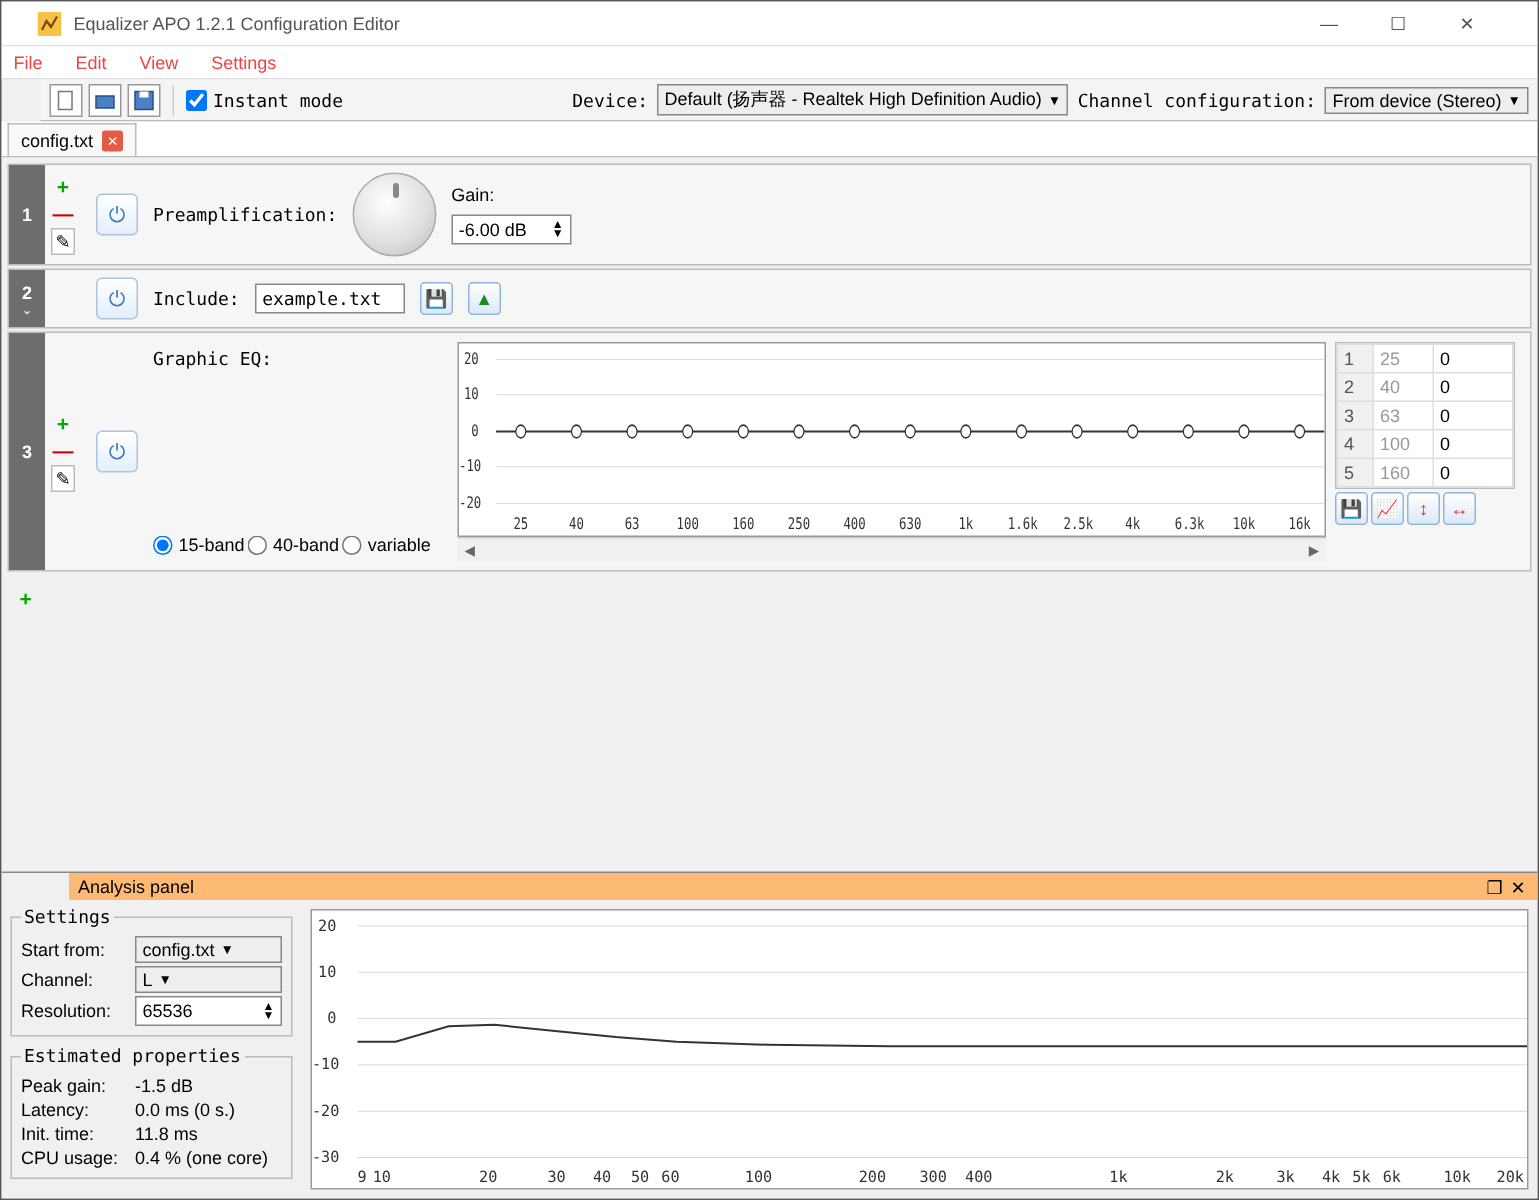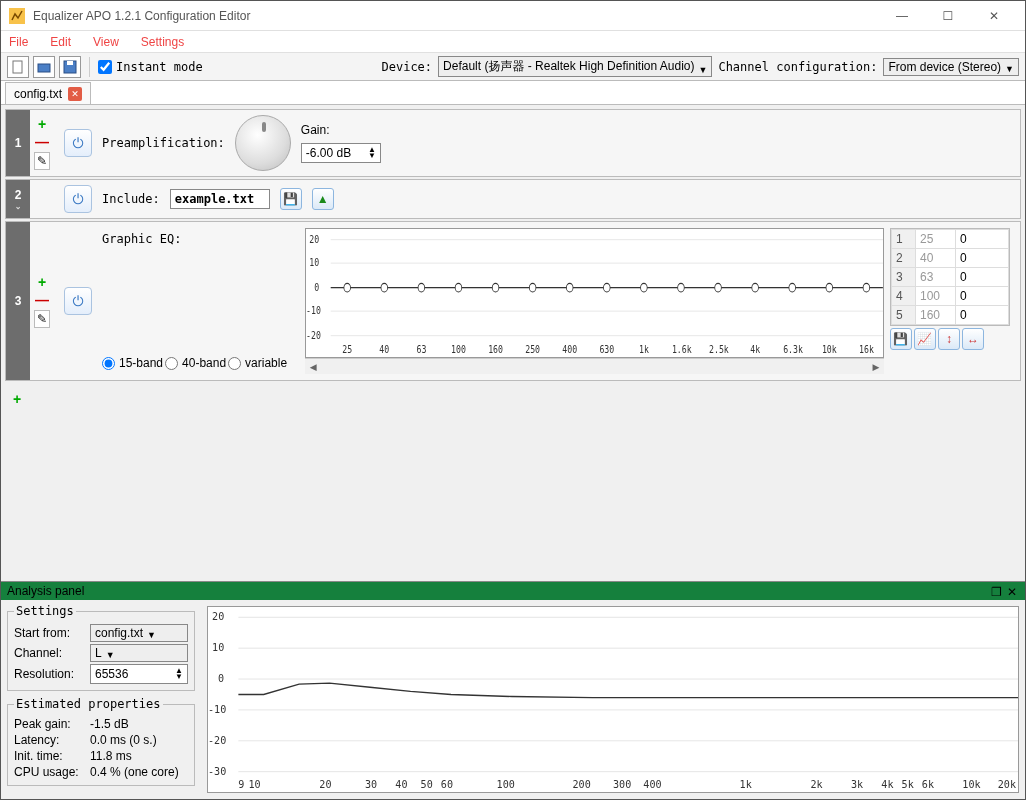--- a/index.html
+++ b/index.html
@@ -1,63 +1,63 @@
 <!DOCTYPE html>
 <html><head>
 <meta charset="utf-8">
 <style>
 * { box-sizing: border-box; margin: 0; padding: 0; font-family: "Segoe UI", Tahoma, sans-serif; font-size: 12px; }
 body { background: #f0f0f0; width: 1026px; height: 800px; overflow: hidden; border: 1px solid #555; display: flex; flex-direction: column; }
-.titlebar { height: 30px; background: #fff; display: flex; align-items: center; padding: 0 8px; border-bottom: 1px solid #e0e0e0; }
+.titlebar { height: 30px; background: #fff; display: flex; align-items: center; padding: 0 24px; border-bottom: 1px solid #e0e0e0; }
 .titlebar .icon { width: 16px; height: 16px; margin-right: 8px; }
 .titlebar .title { flex: 1; color: #555; }
 .titlebar .winbtn { width: 46px; height: 30px; display: flex; align-items: center; justify-content: center; color: #555; }
 .menubar { height: 22px; background: #fff; display: flex; align-items: center; padding: 0 4px; gap: 14px; color: #ef4444; border-bottom: 1px solid #e0e0e0; }
 .menubar span { padding: 2px 4px; }
-.toolbar { height: 28px; background: #f4f4f4; display: flex; align-items: center; padding: 0 6px; gap: 4px; border-bottom: 1px solid #bbb; }
+.toolbar { height: 28px; background: #f4f4f4; display: flex; align-items: center; padding: 0 6px; gap: 4px; border-bottom: 1px solid #bbb; margin-left: 26px; }
 .tbtn { width: 22px; height: 22px; border: 1px solid #999; background: #fff; display: flex; align-items: center; justify-content: center; font-size: 11px; }
 .sep { width: 1px; height: 20px; background: #ccc; margin: 0 4px; }
 .chk { display: flex; align-items: center; gap: 4px; }
 .chk input { width: 14px; height: 14px; }
 .toolbar-right { margin-left: auto; display: flex; align-items: center; gap: 6px; }
-.combo { border: 1px solid #888; background: #eee; padding: 1px 4px; font-family: monospace; font-size: 12px; display: flex; align-items: flex-end; gap: 4px; }
+.combo { border: 1px solid #888; background: #eee; padding: 1px 4px; font-family: monospace; font-size: 12px; display: flex; align-items: center; gap: 4px; }
 .combo .arrow { font-size: 9px; }
 .tabbar { height: 24px; background: #fff; border-bottom: 1px solid #bbb; display: flex; align-items: flex-end; padding-left: 4px; }
 .tab { border: 1px solid #bbb; border-bottom: none; background: #f9f9f9; padding: 3px 8px; font-family: monospace; display: flex; align-items: center; gap: 6px; height: 22px; }
 .tab .close { width: 14px; height: 14px; background: #e25c45; color: #fff; display: flex; align-items: center; justify-content: center; font-size: 9px; border-radius: 2px; }
 .workarea { flex: 1; background: #f0f0f0; overflow: auto; padding: 4px; }
 .block { display: flex; margin-bottom: 2px; background: #f6f6f6; border: 1px solid #bbb; }
 .blocknum { width: 24px; background: #6d6d6d; color: #fff; display: flex; align-items: center; justify-content: center; font-family: monospace; font-weight: bold; flex-direction: column; }
 .blocknum .chev { font-size: 8px; color: #ddd; }
 .btncol { width: 24px; display: flex; flex-direction: column; align-items: center; justify-content: center; gap: 2px; padding: 4px 0; }
 .plus { color: #0a0; font-weight: bold; font-size: 14px; }
 .minus { color: #c00; font-weight: bold; font-size: 14px; }
 .pencil { font-size: 12px; border:1px solid #bbb; padding:1px 2px; background:#fff; }
 .power { width: 28px; height: 28px; border: 1px solid #aac3e0; border-radius: 4px; background: linear-gradient(#fff,#e4eefb); display: flex; align-items: center; justify-content: center; color: #3b79c3; font-size: 14px; }
 .blockbody { flex: 1; display: flex; align-items: center; gap: 10px; padding: 6px 10px; }
 .knob { width: 56px; height: 56px; border-radius: 50%; background: radial-gradient(circle at 40% 35%, #fff, #ddd 60%, #bbb); border: 1px solid #aaa; position: relative; }
 .knob::after { content: ""; position: absolute; top: 6px; left: 26px; width: 4px; height: 10px; background: #888; border-radius: 2px; }
 .gainbox { display: flex; flex-direction: column; gap: 6px; font-family: monospace; }
 .spin { border: 1px solid #888; background: #fff; padding: 2px 4px; display:flex; align-items:center; gap:4px; width:80px; justify-content:space-between;}
 .spin .arrows { display:flex; flex-direction:column; line-height:6px; font-size:8px; }
-.txtin { border:1px solid #888; background:#fff; padding:2px 4px; font-family:monospace; width:100px;font-weight:bold; }
+.txtin { border:1px solid #888; background:#fff; padding:2px 4px; font-family:monospace; width:100px; }
 .iconbtn { width:22px; height:22px; border:1px solid #8db6df; border-radius:3px; background:linear-gradient(#fff,#dbe9f7); display:flex; align-items:center; justify-content:center; font-size:12px;}
 .eqarea { display:flex; gap:6px; flex:1; align-items:stretch; }
 .eqgraph { flex:1; border:1px solid #999; background:#fff; height:120px; position:relative; }
 .eqtable { width:120px; border:1px solid #bbb; background:#fff; font-family:monospace; }
 .eqtable table { width:100%; border-collapse:collapse; }
 .eqtable td { border:1px solid #ddd; padding:2px 4px; }
 .eqtable td.idx { background:#f0f0f0; width:24px; color:#555;}
 .eqtable td.freq { color:#999; width:40px; }
 .eqbtns { display:flex; gap:2px; margin-top:2px; justify-content:flex-start; }
 .radiogrp { display:flex; flex-direction:row; gap:2px; font-family:monospace; padding-right:8px; }
 .radiogrp label { display:flex; align-items:center; gap:4px; }
 .addrow { padding:8px; }
 .analysis { background:#f0f0f0; border-top:1px solid #888; display:flex; flex-direction:column; }
-.analysis .hdr { background:#15803d; padding:2px 6px; font-family:monospace; display:flex; align-items:center; }
+.analysis .hdr { background:#fdba74; padding:2px 6px; font-family:monospace; display:flex; align-items:center;margin-left:45px; }
 .analysis .hdr .spacer { flex:1; }
 .analysis .hdr .iconsm { width:12px; height:12px; margin-left:4px; }
 .analbody { display:flex; flex:1; }
 .settings { width:200px; padding:4px 6px; font-family:monospace; display:flex; flex-direction:column; gap:6px; }
 .settings fieldset { border:1px solid #bbb; padding:4px 6px; }
 .settings legend { font-family:monospace; font-size:12px; padding:0 2px;}
 .srow { display:flex; align-items:center; gap:6px; margin:2px 0; }
 .srow .lbl { width:70px; }
 .srow .val { flex:1; }
 .analgraph { flex:1; border:1px solid #999; background:#fff; margin:6px; position:relative; }

